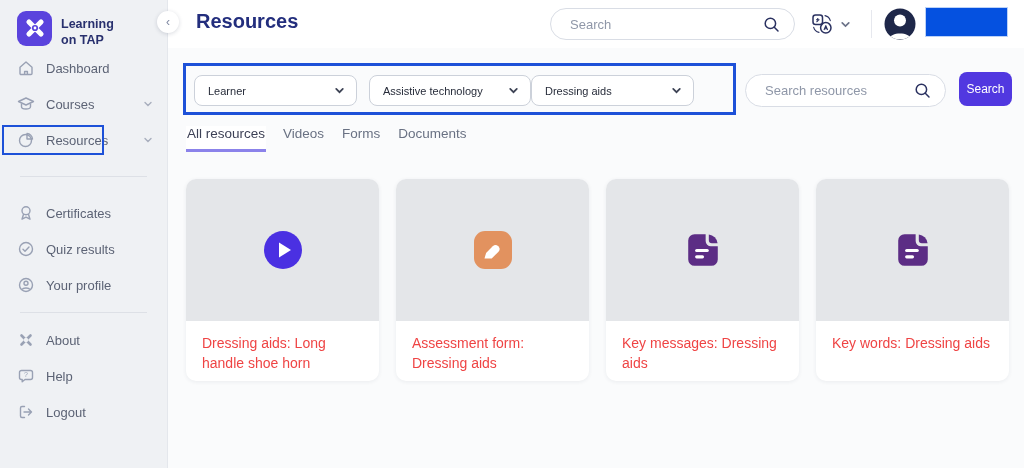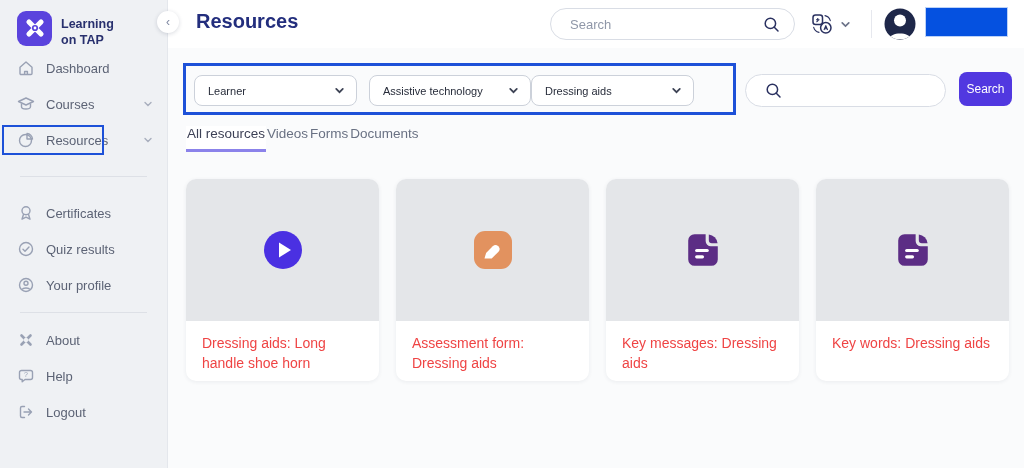--- a/index.html
+++ b/index.html
@@ -76,21 +76,21 @@
   .sel-1 { left:26px; width:163px; }
   .sel-2 { left:201px; width:162px; }
   .sel-3 { left:363px; width:163px; }
   .res-search { left:577px; top:74px; width:201px; height:33px; }
   .search-btn {
     position:absolute; left:791px; top:72px; width:53px; height:34px;
     background:#5138e0; color:#fff; border:none; border-radius:8px;
     font-family:"Liberation Sans", sans-serif; font-size:12px; cursor:pointer;
   }
   
-  .tabs { position:absolute; left:18px; top:126px; display:flex; }
+  .tabs { position:absolute; left:18px; top:126px; display:flex; column-gap:16px; }
   .tab { font-size:13.5px; color:#697183; padding:0 1px 8px; cursor:pointer; border-bottom:3px solid transparent; }
   .tab.active { color:#3d4156; border-bottom-color:#8b82ea; background:#fff; }
   
   .cards { position:absolute; left:18px; top:179px; display:flex; column-gap:17px; }
   .card {
     width:193px; height:202px; background:#fff; border-radius:10px;
     box-shadow:0 1px 4px rgba(30,40,70,.07); cursor:pointer;
   }
   .thumb {
     height:142px; background:#e4e6e9; border-radius:10px 10px 0 0;
@@ -256,20 +256,21 @@
       </svg>
   </div>
   <div class="select-box sel-3">
     <span>Dressing aids</span>
     <svg class="chev" viewBox="0 0 10 10" fill="none" stroke="currentColor" stroke-width="1.6" stroke-linecap="round">
         <path d="M2 3.5 5 6.5 8 3.5"></path>
       </svg>
   </div>
 
   <div class="pill res-search">
+    <input placeholder="Search resources" style="">
     <svg class="mag" viewBox="0 0 17 17" fill="none" stroke="currentColor" stroke-width="1.5" stroke-linecap="round">
       <circle cx="7.4" cy="7.4" r="5.2"></circle>
         <path d="M11.3 11.3 15 15"></path>
     </svg>
   </div>
   <button class="search-btn">Search</button>
 
   <div class="tabs">
     <div class="tab active">All resources</div>
     <div class="tab">Videos</div>

